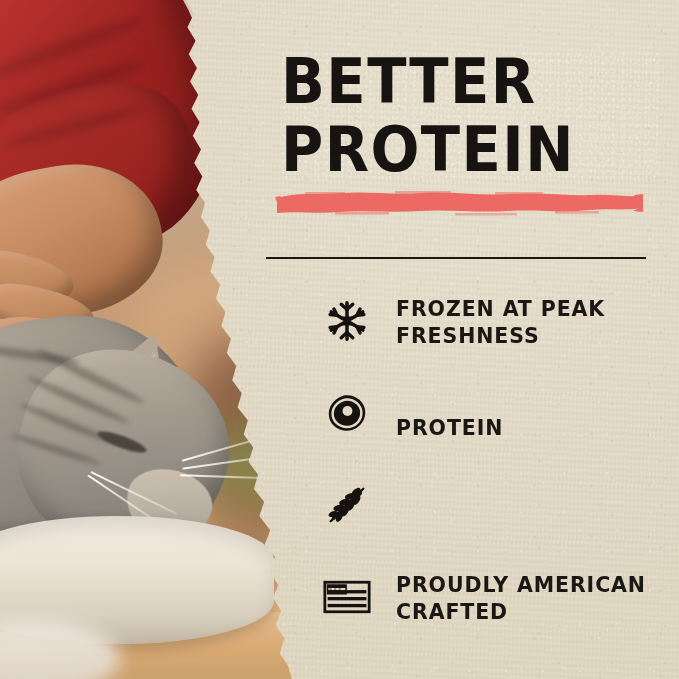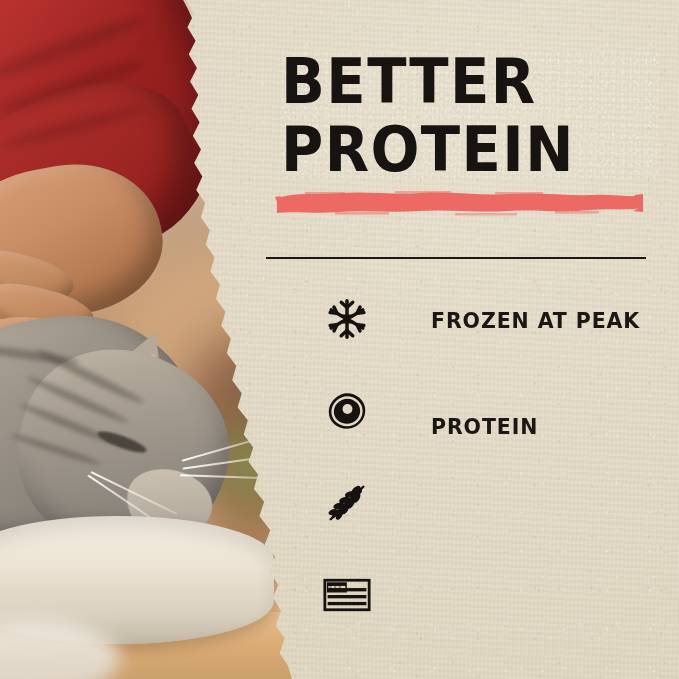--- a/index.html
+++ b/index.html
@@ -329,24 +329,23 @@
 
   
   .features {
     position: absolute;
     left: 318px;
     top: 288px;
     width: 340px;
   }
   .feature {
     display: flex;
-    align-items: center;
+    align-items: flex-end;
     margin-bottom: 30px;
     min-height: 62px;
-    gap: 35px;
   }
   .feature:last-child { margin-bottom: 0; }
   .f-icon {
     flex: 0 0 58px;
     width: 58px;
     height: 58px;
     display: flex;
     align-items: center;
     justify-content: center;
   }
@@ -474,20 +473,21 @@
               <line x1="13.6" y1="30" x2="10.4" y2="36.4"></line>
             <line x1="34.4" y1="18" x2="41.6" y2="17.3"></line>
               <line x1="34.4" y1="18" x2="37.6" y2="11.6"></line>
             <line x1="19" y1="21" x2="29" y2="21"></line>
             <line x1="19" y1="27" x2="29" y2="27"></line>
           </g>
         </svg>
       </div>
       <div class="f-text">
         <span>FROZEN AT PEAK</span><br>
+        <span>FRESHNESS</span>
       </div>
     </div>
 
     <div class="feature">
       <div class="f-icon">
         <svg width="46" height="46" viewBox="0 0 48 48" aria-hidden="true">
           <path d="M24.5,5.5 C33.5,5.5 42.5,12.5 43,22.5 C43.5,33 35,42.5 24,42.5
                    C13.5,42.5 5,35 5,25 C5,14 15,5.5 24.5,5.5 Z" fill="#15120F"></path>
           <path d="M24.3,9.8 C31.6,9.8 38.6,15.6 39,23.2 C39.4,31.4 32.6,38.6 24,38.6
                    C15.6,38.6 9,32.6 9,24.8 C9,16.4 16.8,9.8 24.3,9.8 Z" fill="none" stroke="#E2D9C4" stroke-width="2.6"></path>
@@ -533,16 +533,20 @@
           <g fill="#15120F">
             <rect x="7" y="7.2" width="2.4" height="2.4"></rect>
             <rect x="12" y="7.2" width="2.4" height="2.4"></rect>
             <rect x="17" y="7.2" width="2.4" height="2.4"></rect>
             <rect x="7" y="11" width="2.4" height="2.4"></rect>
             <rect x="12" y="11" width="2.4" height="2.4"></rect>
             <rect x="17" y="11" width="2.4" height="2.4"></rect>
           </g>
         </svg>
       </div>
+      <div class="f-text">
+        <span>PROUDLY AMERICAN</span><br>
+        <span>CRAFTED</span>
+      </div>
     </div>
 
   </div>
 </div>
 
 </body></html>

